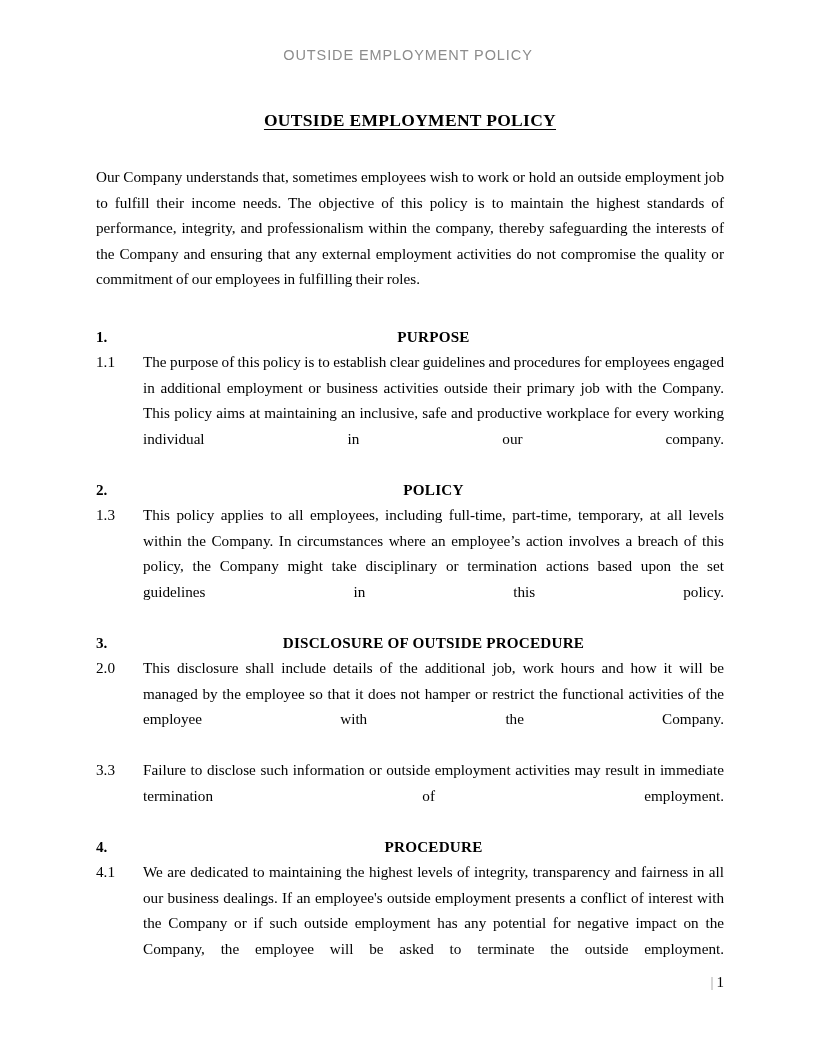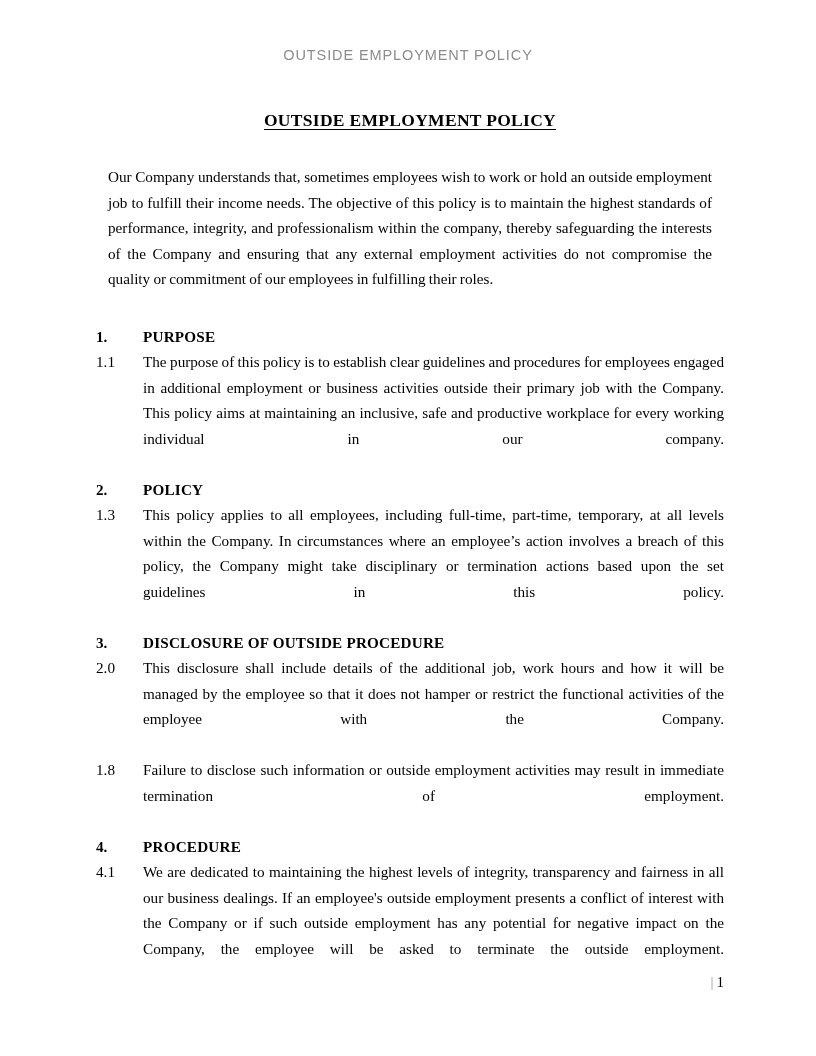--- a/index.html
+++ b/index.html
@@ -52,21 +52,21 @@
     letter-spacing: 0.3px;
     margin: 0 0 33px 0;
     padding: 0;
   }
   .doc-title .u {
     text-decoration: underline;
     text-underline-offset: 3px;
   }
 
   .intro {
-    margin: 12px;
+    margin: 0;
     font-size: 15.2px;
     line-height: 25.5px;
     text-align: justify;
     text-justify: inter-word;
     word-spacing: -0.6px;
   }
 
   .sections {
     margin-top: 32px;
   }
@@ -80,20 +80,21 @@
     margin: 0;
   }
   .sec-head .num {
     width: 47px;
     flex: 0 0 47px;
     font-weight: bold;
   }
   .sec-head .label {
     flex: 1 1 auto;
     letter-spacing: 0.2px;
+    text-align: center;
   }
 
   .clause {
     display: flex;
     align-items: flex-start;
     font-size: 15.2px;
     line-height: 25.5px;
     margin: 0;
   }
   .clause .num {
@@ -168,21 +169,21 @@
 
       <div class="sec-head">
         <span class="num">3.</span>
         <span class="label">DISCLOSURE OF OUTSIDE PROCEDURE</span>
       </div>
       <div class="clause">
         <span class="num">2.0</span>
         <span class="body">This disclosure shall include details of the additional job, work hours and how it will be managed by the employee so that it does not hamper or restrict the functional activities of the employee with the Company.</span>
       </div>
       <div class="clause">
-        <span class="num">1.8</span>
+        <span class="num">3.3</span>
         <span class="body">Failure to disclose such information or outside employment activities may result in immediate termination of employment.</span>
       </div>
 
       <div class="sec-head">
         <span class="num">4.</span>
         <span class="label">PROCEDURE</span>
       </div>
       <div class="clause">
         <span class="num">4.1</span>
         <span class="body">We are dedicated to maintaining the highest levels of integrity, transparency and fairness in all our business dealings. If an employee's outside employment presents a conflict of interest with the Company or if such outside employment has any potential for negative impact on the Company, the employee will be asked to terminate the outside employment.</span>

